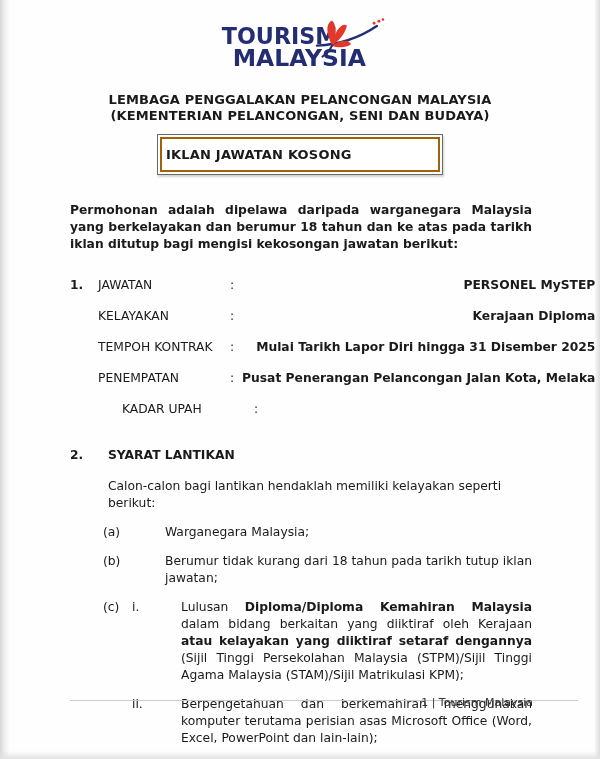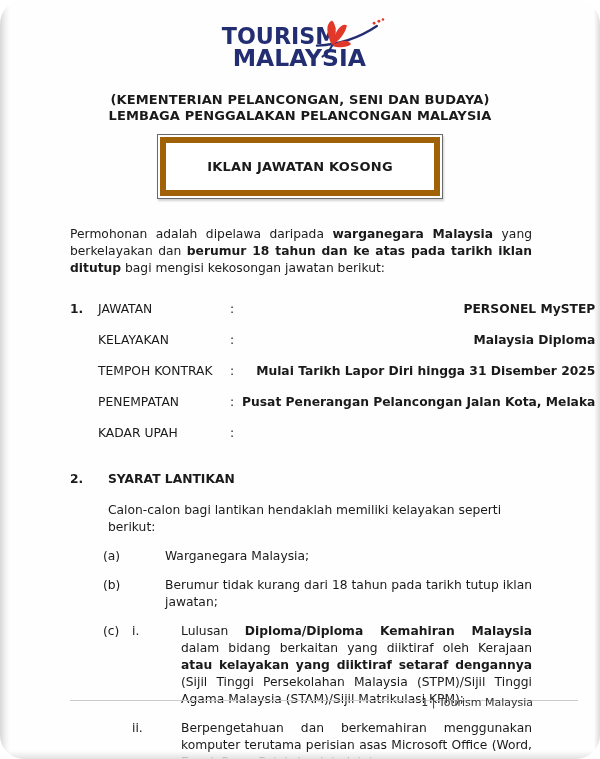--- a/index.html
+++ b/index.html
@@ -1,51 +1,50 @@
 <!DOCTYPE html>
 <html><head>
 <meta charset="utf-8">
 <style>
   html,body { margin:0; padding:0; background:#ffffff; }
   .page {
     position:relative; width:600px; height:759px; overflow:hidden;
     background:#fefefe; color:#1a1a1a;
     font-family:"DejaVu Sans","Liberation Sans",sans-serif;
-    border-radius:24px;
   }
   .edge-left  { position:absolute; left:0; top:0; width:10px; height:100%;
     background:linear-gradient(90deg,#d7d7d7,#f2f2f2 55%,rgba(255,255,255,0)); }
   .edge-right { position:absolute; right:0; top:0; width:6px; height:100%;
     background:linear-gradient(270deg,#dcdcdc,rgba(255,255,255,0)); }
   .edge-bottom{ position:absolute; left:0; bottom:0; width:100%; height:8px;
     background:linear-gradient(0deg,#e2e2e2,rgba(255,255,255,0)); }
 
   .logo-wrap { padding-top:17px; text-align:center; }
 
   .org { margin-top:15px; text-align:center; font-weight:700; font-size:13px;
     line-height:16px; letter-spacing:0.1px; }
 
   .banner-outer { width:280px; margin:10px auto 0; border:1px solid #6a6a6a;
     padding:2px; background:#fff; box-shadow:1px 2px 2px rgba(0,0,0,0.18); }
-  .banner-inner { border:6px solid #a16207; text-align:center; font-weight:700;
-    font-size:13px; padding:16px 4px; letter-spacing:0.2px; }
+  .banner-inner { border:2px solid #a16207; font-weight:700;
+    font-size:13px; padding:8px 4px; letter-spacing:0.2px; }
 
   .content { margin:27px 68px 0 70px; font-size:12.3px; line-height:17px; }
   .intro { text-align:justify; }
 
   .sec { display:flex; }
   .sec1 { margin-top:24px; }
   .sec2 { margin-top:29px; }
   .num1 { width:28px; flex-shrink:0; font-weight:700; }
   .num2 { width:38px; flex-shrink:0; font-weight:700; }
   .secbody { flex:1; }
   .sectitle { font-weight:700; }
 
   .s1row { display:flex; margin-bottom:14px; }
-  .s1row:last-child { margin-bottom:0; }
+  .s1row:last-child { margin-bottom:0;margin-left:24px; }
   .lbl { width:132px; flex-shrink:0; }
   .col { width:12px; flex-shrink:0; }
   .vals { flex:1;text-align:right; }
   .val { font-weight:700; white-space:nowrap; }
   .note { font-weight:400; white-space:nowrap; }
 
   .s2intro { margin:14px 0 0 38px; }
   .item { display:flex; margin-top:12px; margin-left:33px; }
   .mk { width:36px; flex-shrink:0; }
   .mkc { width:29px; flex-shrink:0; }
@@ -77,47 +76,47 @@
       <path d="M172,42 C176,20 186,8 194,12 C192,24 182,35 172,42 Z" fill="#e2382a"></path>
       <path d="M172,42 C184,34 196,32 200,40 C192,46 180,45 172,42 Z" fill="#e2382a"></path>
       <path d="M172,42 C168,50 163,55 158,58" stroke="#232d72" stroke-width="3" fill="none" stroke-linecap="round"></path>
       <circle cx="234" cy="9" r="2.1" fill="#e2382a"></circle>
       <circle cx="241" cy="6" r="2.1" fill="#e2382a"></circle>
       <circle cx="247" cy="3.5" r="1.9" fill="#e2382a"></circle>
     </svg>
   </div>
 
   <div class="org">
+    <div>LEMBAGA PENGGALAKAN PELANCONGAN MALAYSIA</div>
     <div>(KEMENTERIAN PELANCONGAN, SENI DAN BUDAYA)</div>
-    <div>LEMBAGA PENGGALAKAN PELANCONGAN MALAYSIA</div>
   </div>
 
   <div class="banner-outer">
     <div class="banner-inner">IKLAN JAWATAN KOSONG</div>
   </div>
 
   <div class="content">
 
-    <p class="intro" style="margin:0;"><span>Permohonan adalah dipelawa daripada </span><b>warganegara Malaysia</b><span> yang berkelayakan dan </span><b>berumur 18 tahun dan ke atas pada tarikh iklan ditutup</b><span> bagi mengisi kekosongan jawatan berikut:</span></p>
+    <p class="intro" style="margin:0;font-weight:bold;"><span>Permohonan adalah dipelawa daripada </span><b>warganegara Malaysia</b><span> yang berkelayakan dan </span><b>berumur 18 tahun dan ke atas pada tarikh iklan ditutup</b><span> bagi mengisi kekosongan jawatan berikut:</span></p>
 
     <div class="sec sec1">
       <div class="num1">1.</div>
       <div class="secbody">
         <div class="s1row">
           <div class="lbl">JAWATAN</div>
           <div class="col">:</div>
           <div class="vals">
               <div class="val">PERSONEL MySTEP</div>
             </div>
         </div>
         <div class="s1row">
           <div class="lbl">KELAYAKAN</div>
           <div class="col">:</div>
           <div class="vals">
-              <div class="val">Malaysia Diploma</div>
+              <div class="val">Kerajaan Diploma</div>
             </div>
         </div>
         <div class="s1row">
           <div class="lbl">TEMPOH KONTRAK</div>
           <div class="col">:</div>
           <div class="vals">
               <div class="val">Mulai Tarikh Lapor Diri hingga 31 Disember 2025</div>
             </div>
         </div>
         <div class="s1row">

